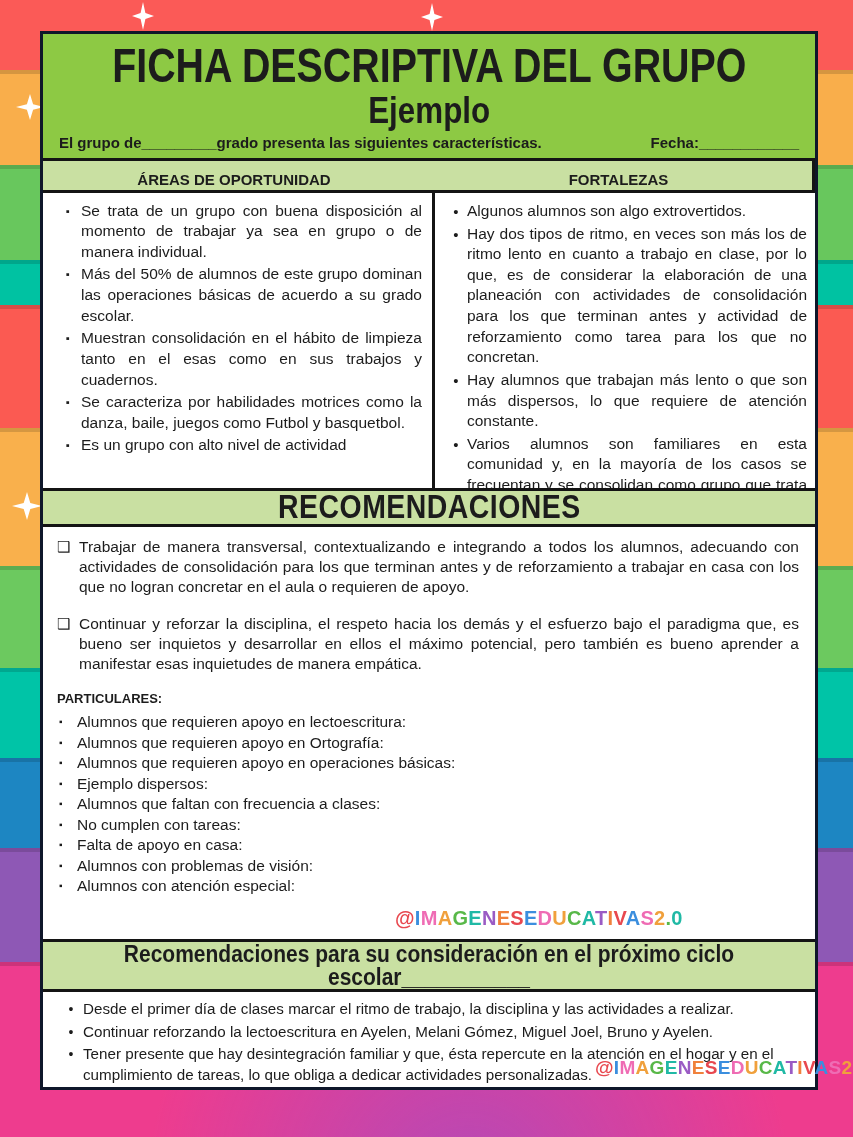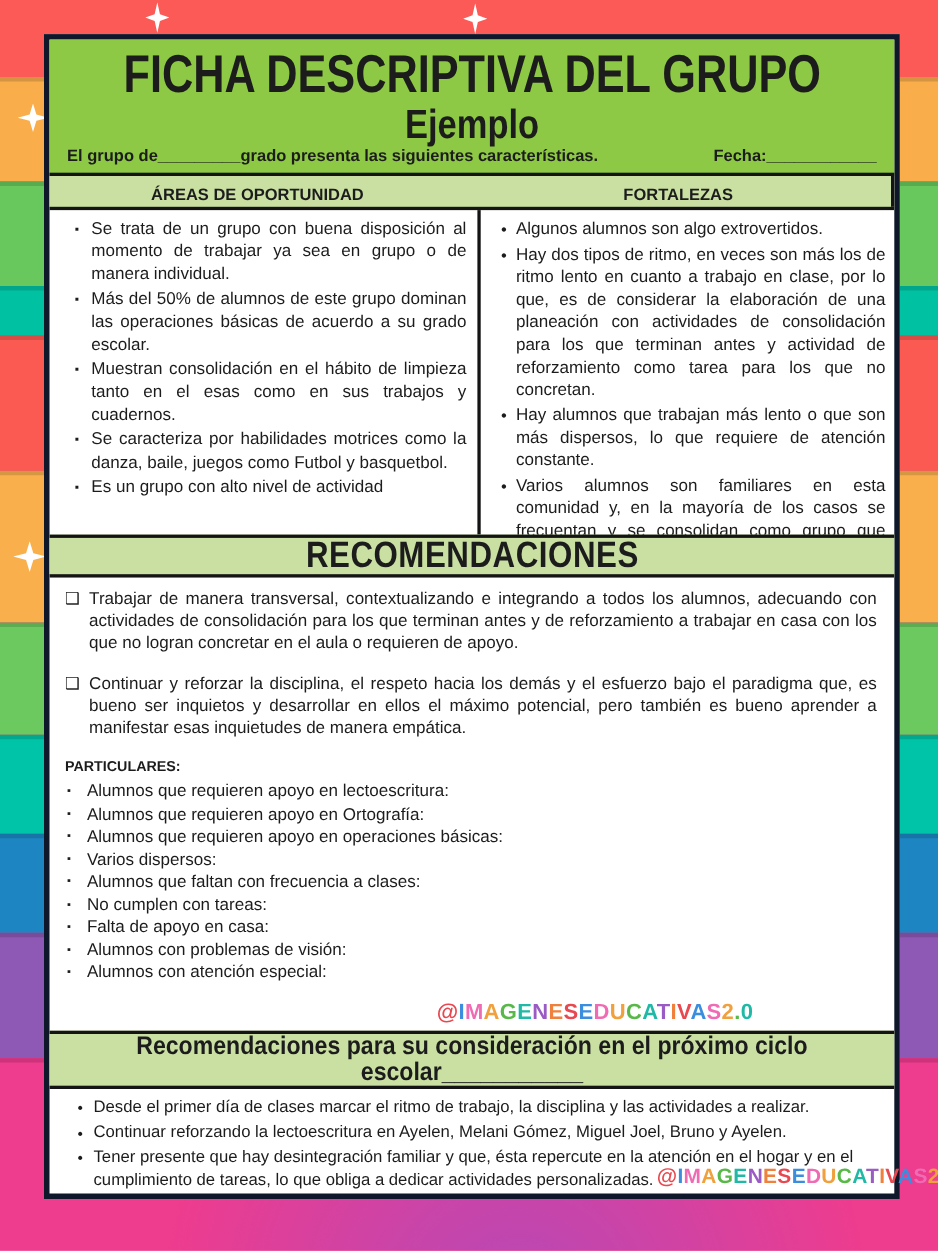--- a/index.html
+++ b/index.html
@@ -17,21 +17,21 @@
   .st9{height:114px;} .st10{height:175px;}
   .st10{background-image:radial-gradient(circle at 55% 130%, rgba(150,80,205,0.65), rgba(150,80,205,0) 62%);}
   
   .sparkle{
     position:absolute;background:#fff;z-index:1;
     clip-path:polygon(50% 0%,61% 39%,100% 50%,61% 61%,50% 100%,39% 61%,0% 50%,39% 39%);
   }
   
   .card{
     position:absolute;left:40px;top:31px;width:778px;height:1059px;
-    background:#ffffff;border:5px solid #0f172a;box-sizing:border-box;z-index:2;
+    background:#ffffff;border:3px solid #0f172a;box-sizing:border-box;z-index:2;
     display:flex;flex-direction:column;color:#1c1c1c;
   }
   .hdr{
     height:149px;box-sizing:border-box;border-bottom:3px solid #141414;
     background:#8dc944;display:flex;flex-direction:column;align-items:center;
   }
   .title1{font-size:41px;font-weight:700;letter-spacing:0px;margin-top:4px;
     display:inline-block;transform:scale(0.96,1.18);transform-origin:center top;white-space:nowrap;}
   .title2{font-size:33px;font-weight:700;display:inline-block;transform:scale(0.95,1.12);margin-top:7px;}
   .intro{
@@ -187,21 +187,21 @@
     <div class="pit">
         <span class="b">▪</span>
         <span class="t">Alumnos que requieren apoyo en Ortografía:</span>
       </div>
     <div class="pit">
         <span class="b">▪</span>
         <span class="t">Alumnos que requieren apoyo en operaciones básicas:</span>
       </div>
     <div class="pit">
         <span class="b">▪</span>
-        <span class="t">Varios dispersos:</span>
+        <span class="t">Ejemplo dispersos:</span>
       </div>
     <div class="pit">
         <span class="b">▪</span>
         <span class="t">Alumnos que faltan con frecuencia a clases:</span>
       </div>
     <div class="pit">
         <span class="b">▪</span>
         <span class="t">No cumplen con tareas:</span>
       </div>
     <div class="pit">

